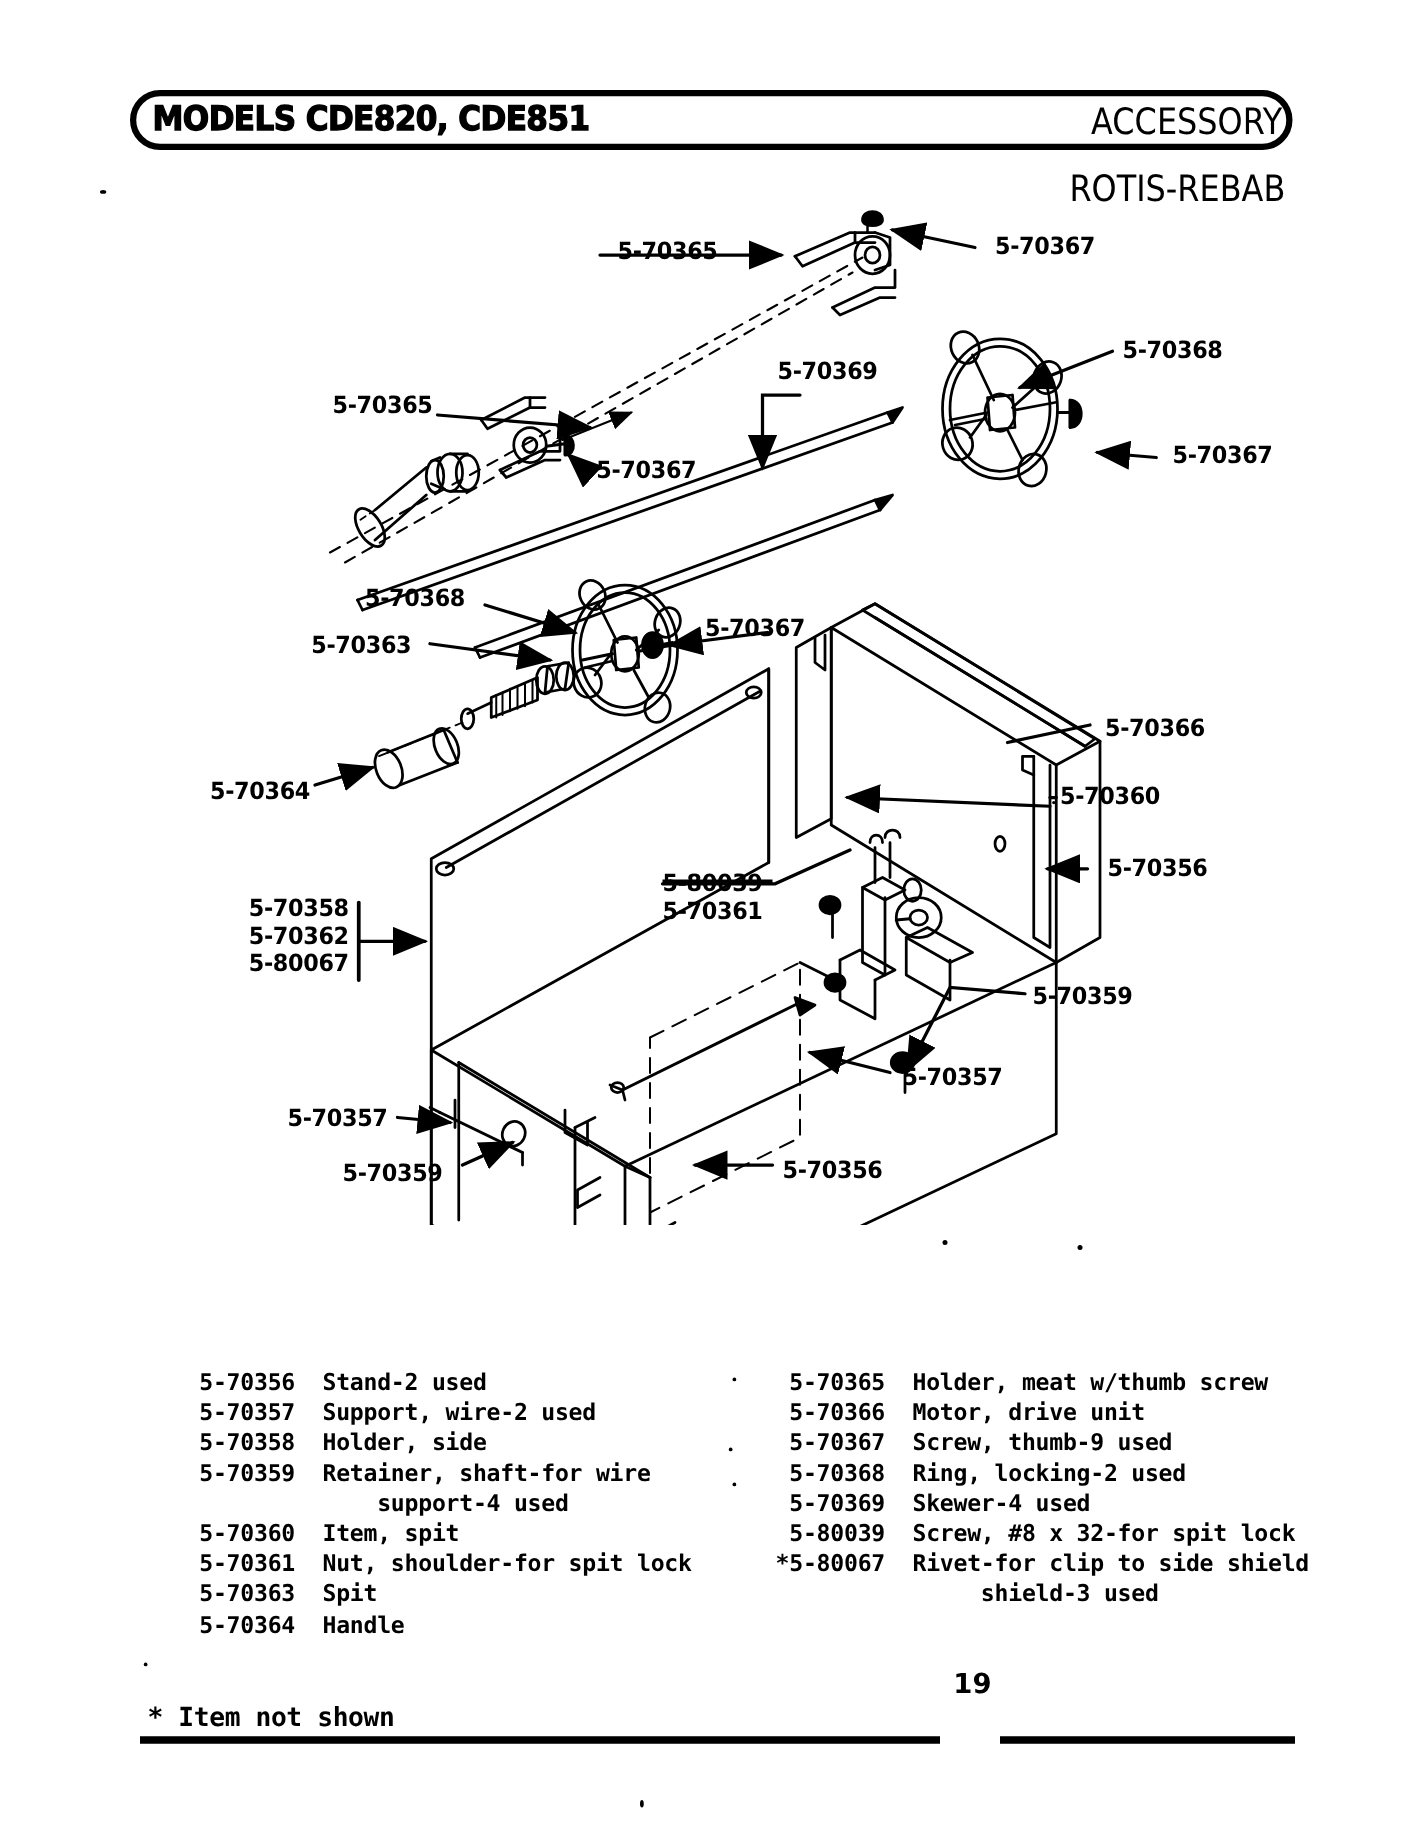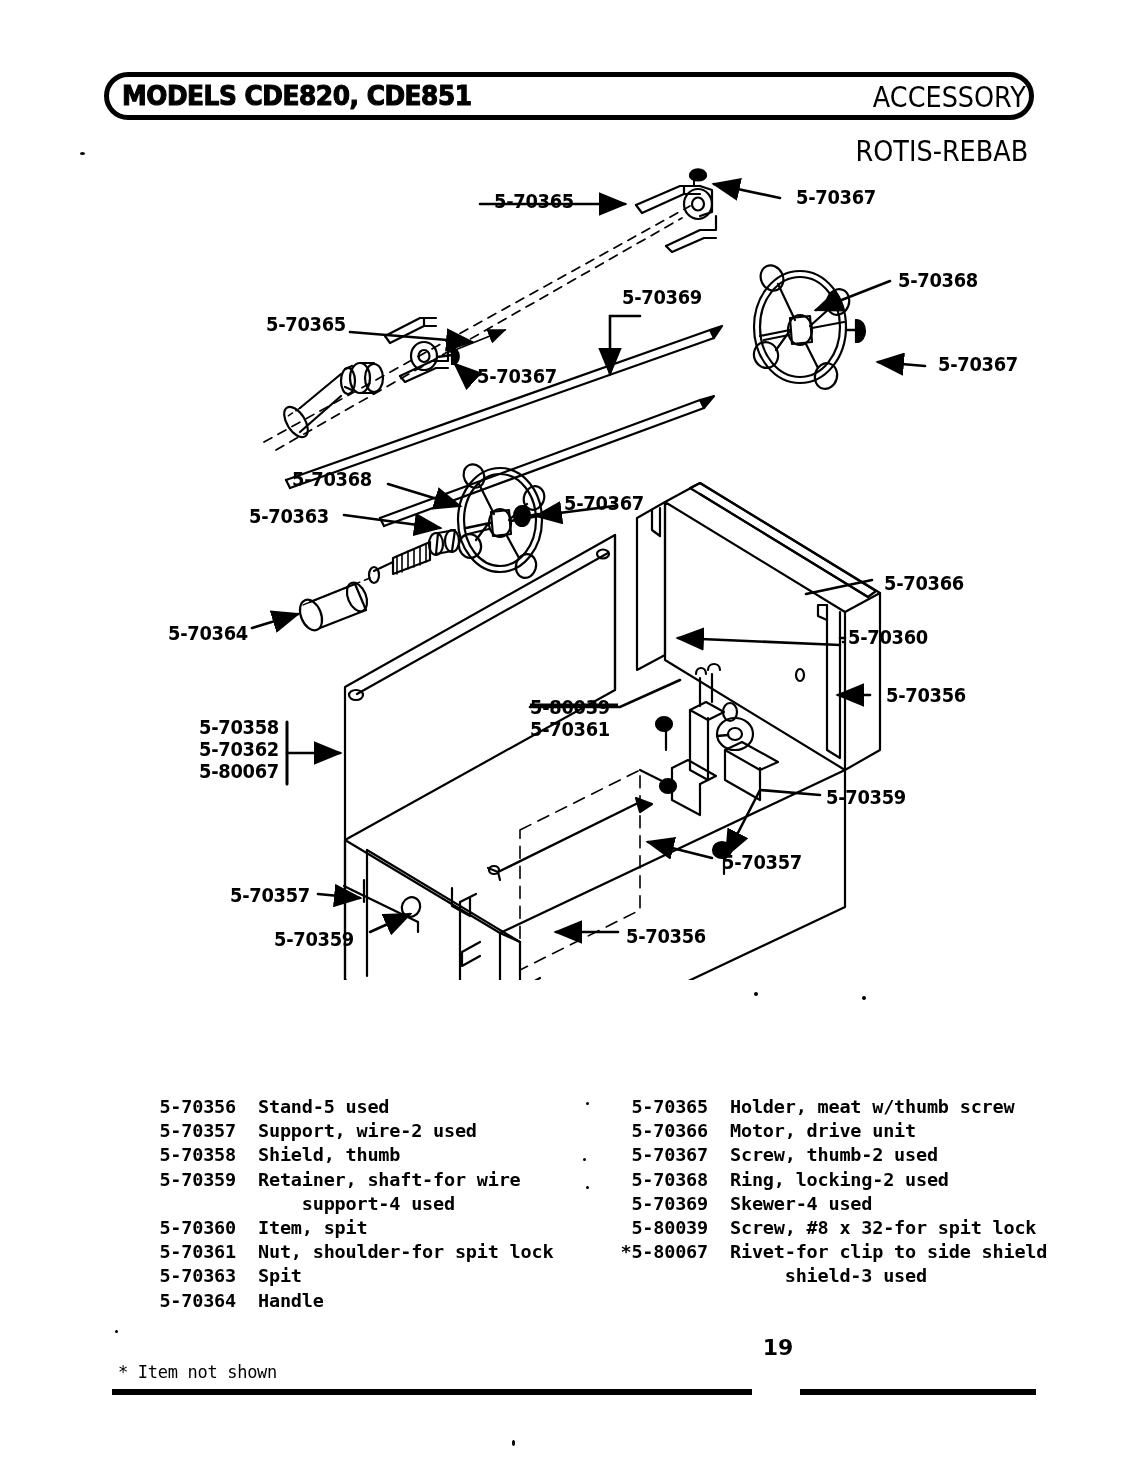--- a/index.html
+++ b/index.html
@@ -72,21 +72,21 @@
   }
   .pnum{width:108px;text-align:right;flex:none;font-weight:bold;}
   .pdesc{padding-left:22px;font-weight:bold;}
   .cont .pnum{visibility:hidden;}
   .cont .pdesc{padding-left:22px;}
 
   
   .footnote{
     position:absolute;left:118px;top:1362px;
     font-family:"DejaVu Sans Mono", monospace;
-    font-size:17px;font-weight:normal;letter-spacing:-0.3px;
+    font-size:21px;font-weight:bold;letter-spacing:-0.3px;
   }
   .foot-rule-l{position:absolute;left:112px;top:1389px;width:640px;height:6px;background:#000;}
   .foot-rule-r{position:absolute;left:800px;top:1389px;width:236px;height:6px;background:#000;}
   .pageno{
     position:absolute;left:756px;top:1335px;width:44px;text-align:center;
     font-family:"DejaVu Sans", sans-serif;font-weight:bold;font-size:22px;
   }
   .speck{position:absolute;background:#000;border-radius:50%;}
 </style>
 </head>
@@ -384,29 +384,29 @@
   <div class="callout" style="left:722px;top:851px;">5-70357</div>
   <div class="callout" style="left:230px;top:884px;">5-70357</div>
   <div class="callout" style="left:274px;top:928px;">5-70359</div>
   <div class="callout" style="left:626px;top:925px;">5-70356</div>
 
   <div class="parts">
 
     <div class="col col-left">
       <div class="prow">
         <span class="pnum">5-70356</span>
-        <span class="pdesc">Stand-5 used</span>
+        <span class="pdesc">Stand-2 used</span>
       </div>
       <div class="prow">
         <span class="pnum">5-70357</span>
         <span class="pdesc">Support, wire-2 used</span>
       </div>
       <div class="prow">
         <span class="pnum">5-70358</span>
-        <span class="pdesc">Shield, thumb</span>
+        <span class="pdesc">Holder, side</span>
       </div>
       <div class="prow">
         <span class="pnum">5-70359</span>
         <span class="pdesc">Retainer, shaft-for wire</span>
       </div>
       <div class="prow cont">
         <span class="pnum"></span>
         <span class="pdesc">    support-4 used</span>
       </div>
       <div class="prow">
@@ -431,21 +431,21 @@
       <div class="prow">
         <span class="pnum">5-70365</span>
         <span class="pdesc">Holder, meat w/thumb screw</span>
       </div>
       <div class="prow">
         <span class="pnum">5-70366</span>
         <span class="pdesc">Motor, drive unit</span>
       </div>
       <div class="prow">
         <span class="pnum">5-70367</span>
-        <span class="pdesc">Screw, thumb-2 used</span>
+        <span class="pdesc">Screw, thumb-9 used</span>
       </div>
       <div class="prow">
         <span class="pnum">5-70368</span>
         <span class="pdesc">Ring, locking-2 used</span>
       </div>
       <div class="prow">
         <span class="pnum">5-70369</span>
         <span class="pdesc">Skewer-4 used</span>
       </div>
       <div class="prow">

